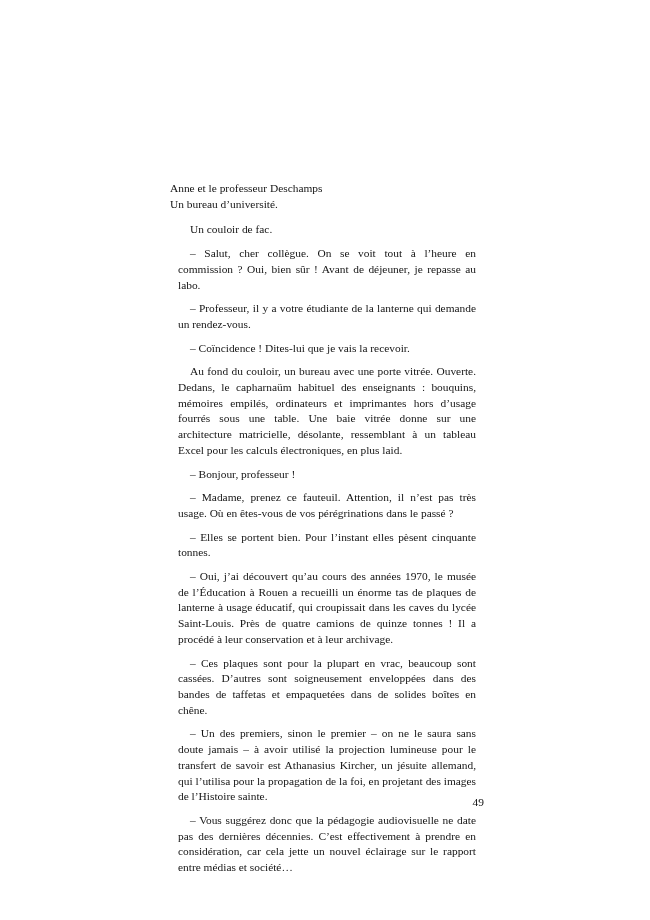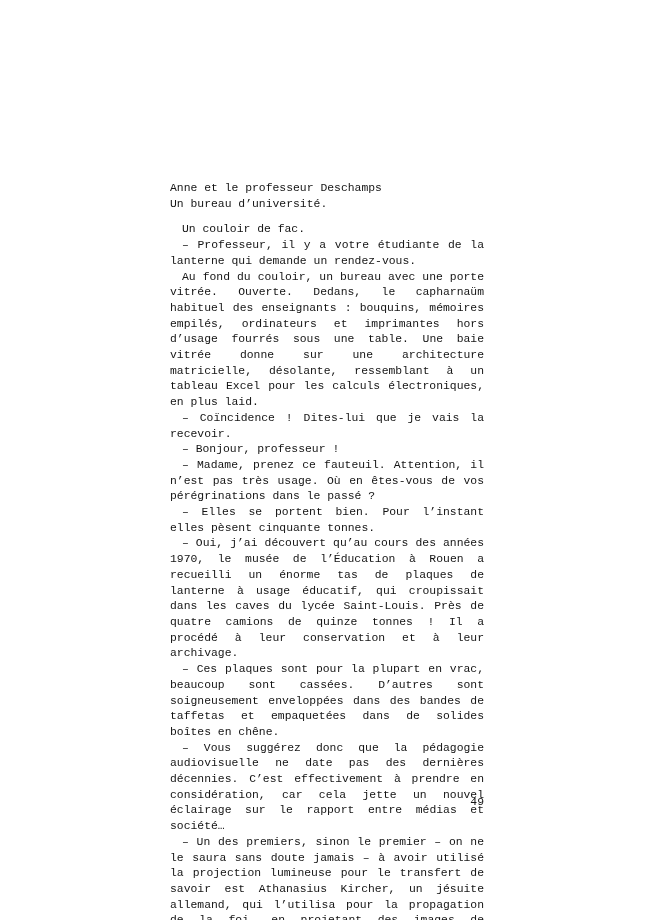--- a/index.html
+++ b/index.html
@@ -10,39 +10,39 @@
     width: 650px;
     height: 920px;
     background: #ffffff;
   }
   .page {
     position: relative;
     width: 650px;
     height: 920px;
     background: #ffffff;
     overflow: hidden;
-    font-family: Liberation Mono, monospace;
+    font-family: Liberation Serif, serif;
     color: #141414;
   }
   .textblock {
     position: absolute;
     left: 170px;
     top: 181px;
     width: 314px;
     font-size: 11.4px;
     line-height: 15.7px;
   }
   .scene-header div {
     white-space: nowrap;
   }
   .body-text {
     margin-top: 10px;
   }
   .body-text p {
-    margin: 0;
+    margin: 8px;
     text-align: justify;
     text-indent: 12px;
   }
   .pagenum {
     position: absolute;
     left: 170px;
     top: 796px;
     width: 314px;
     text-align: right;
     font-size: 11.4px;
@@ -54,28 +54,29 @@
 <div class="page">
   <div class="textblock">
 
     <div class="scene-header">
       <div>Anne et le professeur Deschamps</div>
       <div>Un bureau d’université.</div>
     </div>
 
     <div class="body-text">
       <p>Un couloir de fac.</p>
+      <p>– Salut, cher collègue. On se voit tout à l’heure en commission ? Oui, bien sûr ! Avant de déjeuner, je repasse au labo.</p>
       <p>– Professeur, il y a votre étudiante de la lanterne qui demande un rendez-vous.</p>
+      <p>– Coïncidence ! Dites-lui que je vais la recevoir.</p>
       <p>Au fond du couloir, un bureau avec une porte vitrée. Ouverte. Dedans, le capharnaüm habituel des enseignants : bouquins, mémoires empilés, ordinateurs et imprimantes hors d’usage fourrés sous une table. Une baie vitrée donne sur une architecture matricielle, désolante, ressemblant à un tableau Excel pour les calculs électroniques, en plus laid.</p>
-      <p>– Coïncidence ! Dites-lui que je vais la recevoir.</p>
       <p>– Bonjour, professeur !</p>
       <p>– Madame, prenez ce fauteuil. Attention, il n’est pas très usage. Où en êtes-vous de vos pérégrinations dans le passé ?</p>
       <p>– Elles se portent bien. Pour l’instant elles pèsent cinquante tonnes.</p>
       <p>– Oui, j’ai découvert qu’au cours des années 1970, le musée de l’Éducation à Rouen a recueilli un énorme tas de plaques de lanterne à usage éducatif, qui croupissait dans les caves du lycée Saint-Louis. Près de quatre camions de quinze tonnes ! Il a procédé à leur conservation et à leur archivage.</p>
       <p>– Ces plaques sont pour la plupart en vrac, beaucoup sont cassées. D’autres sont soigneusement enveloppées dans des bandes de taffetas et empaquetées dans de solides boîtes en chêne.</p>
+      <p>– Un des premiers, sinon le premier – on ne le saura sans doute jamais – à avoir utilisé la projection lumineuse pour le transfert de savoir est Athanasius Kircher, un jésuite allemand, qui l’utilisa pour la propagation de la foi, en projetant des images de l’Histoire sainte.</p>
       <p>– Vous suggérez donc que la pédagogie audiovisuelle ne date pas des dernières décennies. C’est effectivement à prendre en considération, car cela jette un nouvel éclairage sur le rapport entre médias et société…</p>
-      <p>– Un des premiers, sinon le premier – on ne le saura sans doute jamais – à avoir utilisé la projection lumineuse pour le transfert de savoir est Athanasius Kircher, un jésuite allemand, qui l’utilisa pour la propagation de la foi, en projetant des images de l’Histoire sainte.</p>
     </div>
 
   </div>
 
   <div class="pagenum">49</div>
 </div>
 
 </body></html>

